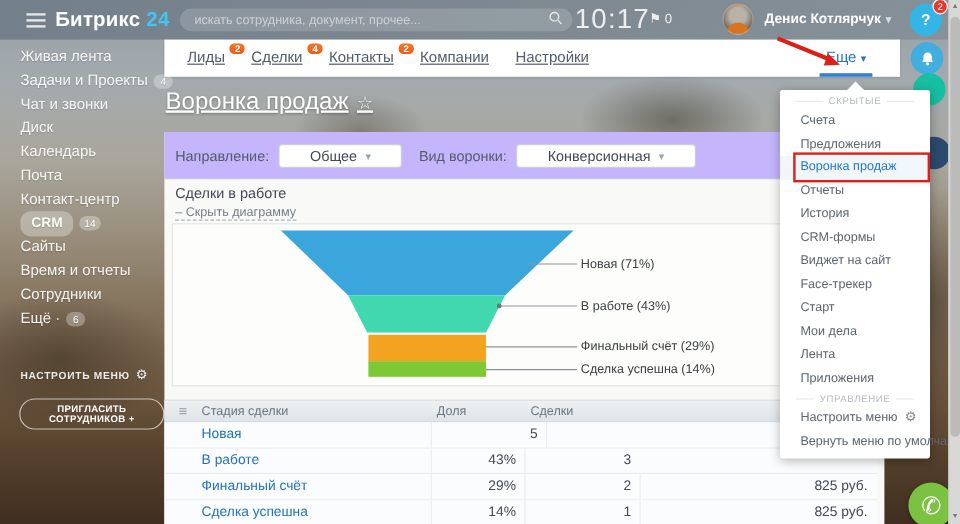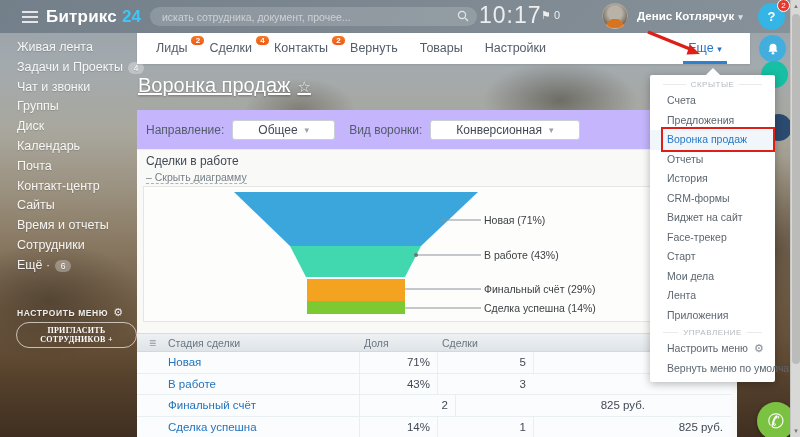--- a/index.html
+++ b/index.html
@@ -56,28 +56,28 @@
   .sb-list { padding:5px 0 0 17px; }
   .sb-item { height:19.8px; line-height:19.8px; font-size:12.5px; color:rgba(255,255,255,.93);
     white-space:nowrap; cursor:pointer; text-shadow:0 1px 1px rgba(0,0,0,.18); display:flex; align-items:center; }
   .sb-badge { display:inline-block; min-width:16px; height:12px; line-height:12px; margin-left:5px; padding:0 4px;
     background:rgba(255,255,255,.3); border-radius:7px; font-size:8.5px; text-align:center; color:#fff; }
   .sb-badge:empty { display:none; }
   .crm-pill { background:rgba(255,255,255,.3); border-radius:9px; padding:1px 9px; font-weight:bold; font-size:11.5px; }
   .configure { position:absolute; left:17px; top:273px; font-size:8.5px; font-weight:bold; letter-spacing:.6px;
     color:rgba(255,255,255,.9); cursor:pointer; text-shadow:0 1px 1px rgba(0,0,0,.2); }
   .configure .gear { font-size:11px; margin-left:5px; font-weight:normal; }
-  .invite-btn { position:absolute; left:16px; top:289px; width:121px; height:26px; border:1px solid rgba(255,255,255,.65);
+  .invite-btn { position:absolute; left:16px; top:299px; width:121px; height:26px; border:1px solid rgba(255,255,255,.65);
     border-radius:14px; background:transparent; color:#fff; font-size:8px; font-weight:bold; letter-spacing:.3px;
-    cursor:pointer; font-family:Liberation Serif, serif; }
+    cursor:pointer; font-family:Liberation Sans, sans-serif; }
 
   
   .mainnav { position:absolute; left:137px; top:33px; width:613px; height:31px; background:#fff; z-index:6;
     box-shadow:0 1px 2px rgba(0,0,0,.10); display:flex; align-items:center; padding-left:8px; }
-  .tab { position:relative; padding:0 11px; font-size:12.5px; color:#535c69; line-height:31px; cursor:pointer; }
+  .tab { position:relative; padding:0 11px; font-size:12.5px; color:#535c69; line-height:31px; cursor:pointer;text-decoration:underline; }
   .tab-badge { position:absolute; top:2px; right:-7px; min-width:15px; height:11px; line-height:10px; padding:0 3px;
     background:linear-gradient(#f47a24,#ee5818); border:1px solid #fdfdfd; border-radius:6px;
     color:#fff; font-size:8px; font-weight:bold; text-align:center; }
   .tab-badge:empty { display:none; }
   .tab-more { position:absolute; left:546px; top:0; width:44px; height:31px; line-height:31px; text-align:center;
     color:#2774c7; font-size:12.5px; cursor:pointer; border-bottom:3px solid #2f80d0; }
   .tab-more .caret { font-size:9px; }
 
   
   .page-title { position:absolute; left:138px; top:74px; z-index:4; color:#fff; font-size:20px; font-weight:normal;
@@ -181,33 +181,34 @@
           <span>Живая лента</span>
         </div>
       <div class="sb-item">
           <span>Задачи и Проекты</span>
           <span class="sb-badge">4</span>
         </div>
       <div class="sb-item">
           <span>Чат и звонки</span>
         </div>
       <div class="sb-item">
-          <span>Группы</span>
-        </div>
-      <div class="sb-item">
           <span>Диск</span>
         </div>
       <div class="sb-item">
           <span>Календарь</span>
         </div>
       <div class="sb-item">
           <span>Почта</span>
         </div>
       <div class="sb-item">
           <span>Контакт-центр</span>
+        </div>
+      <div class="sb-item">
+          <span class="crm-pill">CRM</span>
+          <span class="sb-badge">14</span>
         </div>
       <div class="sb-item">
           <span>Сайты</span>
         </div>
       <div class="sb-item">
           <span>Время и отчеты</span>
         </div>
       <div class="sb-item">
           <span>Сотрудники</span>
         </div>
@@ -217,22 +218,21 @@
         </div>
     </div>
     <div class="configure"><span>НАСТРОИТЬ МЕНЮ</span><span class="gear">⚙</span></div>
     <button class="invite-btn">ПРИГЛАСИТЬ СОТРУДНИКОВ  +</button>
   </div>
 
   <div class="mainnav">
     <div class="tab"><span>Лиды</span><span class="tab-badge">2</span></div>
     <div class="tab"><span>Сделки</span><span class="tab-badge">4</span></div>
     <div class="tab"><span>Контакты</span><span class="tab-badge">2</span></div>
-    <div class="tab"><span>Вернуть</span></div>
-    <div class="tab"><span>Товары</span></div>
+    <div class="tab"><span>Компании</span></div>
     <div class="tab"><span>Настройки</span></div>
     <div class="tab-more"><span>Еще</span> <span class="caret">▾</span></div>
   </div>
 
   <div class="page-title"><span>Воронка продаж</span><span class="star">☆</span></div>
 
   <div class="panel">
     <div class="filterbar">
       <span class="f-label">Направление:</span>
       <span class="select">
@@ -269,33 +269,33 @@
     <div class="table">
       <div class="thead">
         <span class="c-burger">≡</span>
         <span class="c-stage">Стадия сделки</span>
         <span class="c-share">Доля</span>
         <span class="c-deals">Сделки</span>
       </div>
       <div class="trow">
         <span class="c-burger"></span>
         <span class="c-stage"><span class="stage-link">Новая</span></span>
-        <span class="c-share">71%</span>
         <span class="c-deals">5</span>
         <span class="c-sum"></span>
       </div>
       <div class="trow">
         <span class="c-burger"></span>
         <span class="c-stage"><span class="stage-link">В работе</span></span>
         <span class="c-share">43%</span>
         <span class="c-deals">3</span>
       </div>
       <div class="trow">
         <span class="c-burger"></span>
         <span class="c-stage"><span class="stage-link">Финальный счёт</span></span>
+        <span class="c-share">29%</span>
         <span class="c-deals">2</span>
         <span class="c-sum">825 руб.</span>
       </div>
       <div class="trow">
         <span class="c-burger"></span>
         <span class="c-stage"><span class="stage-link">Сделка успешна</span></span>
         <span class="c-share">14%</span>
         <span class="c-deals">1</span>
         <span class="c-sum">825 руб.</span>
       </div>

